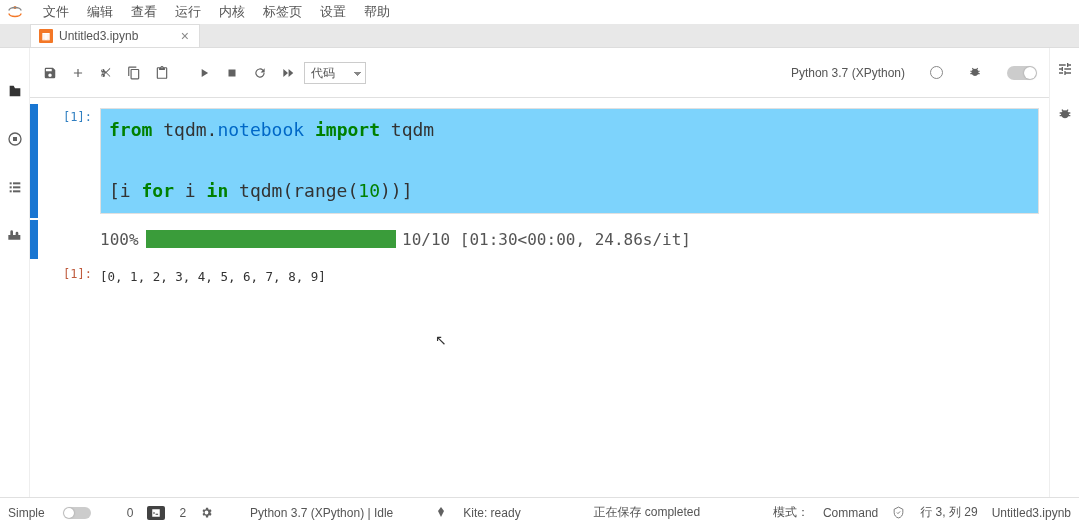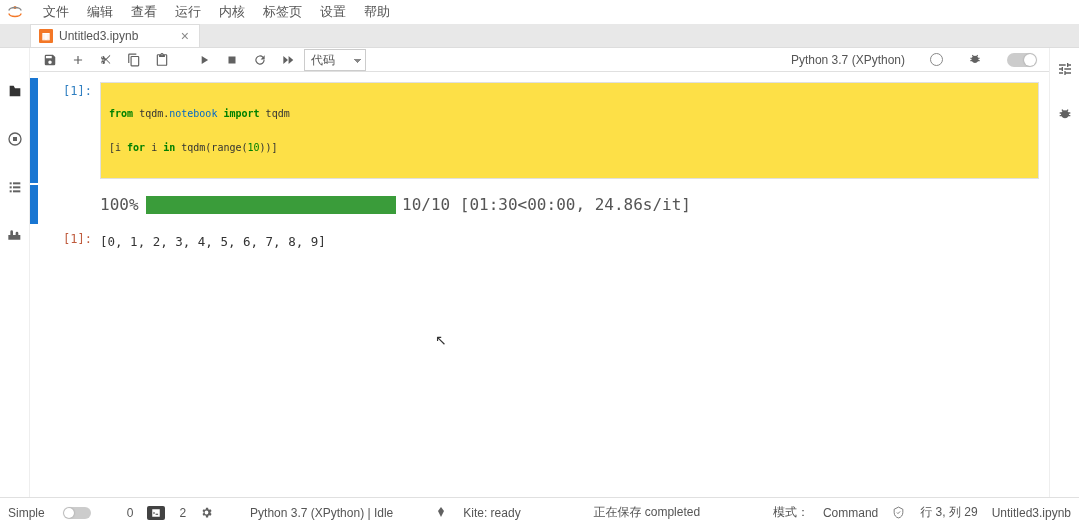--- a/index.html
+++ b/index.html
@@ -97,21 +97,21 @@
 .right-rail .ic svg { width:16px;height:16px; fill:#616161;}
 
 .notebook-wrap {
   flex: 1;
   display: flex;
   flex-direction: column;
   overflow: hidden;
   position: relative;
 }
 .toolbar {
-  height: 24px;
+  height: 50px;
   border-bottom: 1px solid #e0e0e0;
   display: flex;
   align-items: center;
   padding: 0 8px;
   gap: 4px;
 }
 .toolbar .tbtn {
   width: 24px; height: 24px;
   display: flex; align-items: center; justify-content: center;
   color: #616161; cursor: pointer; border-radius: 2px;
@@ -165,25 +165,25 @@
   font-family: "SFMono-Regular", Consolas, monospace;
   font-size: 12px;
   color: #307fc1;
 }
 .out-prompt { color: #bf5b3d; }
 .cell-content {
   flex: 1;
   padding: 4px 0;
 }
 .code-area {
-  background: #fde047;
+  background: #7dd3fc;
   border: 1px solid #e0e0e0;
-  padding: 22px 8px;
+  padding: 6px 8px;
   font-family: "SFMono-Regular", Consolas, monospace;
-  font-size: 10px;
+  font-size: 18px;
   line-height: 1.7;
   white-space: pre;
   color: #333;
 }
 .kw-from{ color:#008000; font-weight:bold;}
 .kw-import{ color:#008000; font-weight:bold;}
 .kw-for{ color:#008000; font-weight:bold;}
 .kw-in{ color:#008000; font-weight:bold;}
 .nm-mod{ color:#0068c7;}
 .nm-fn{ color:#333;}

